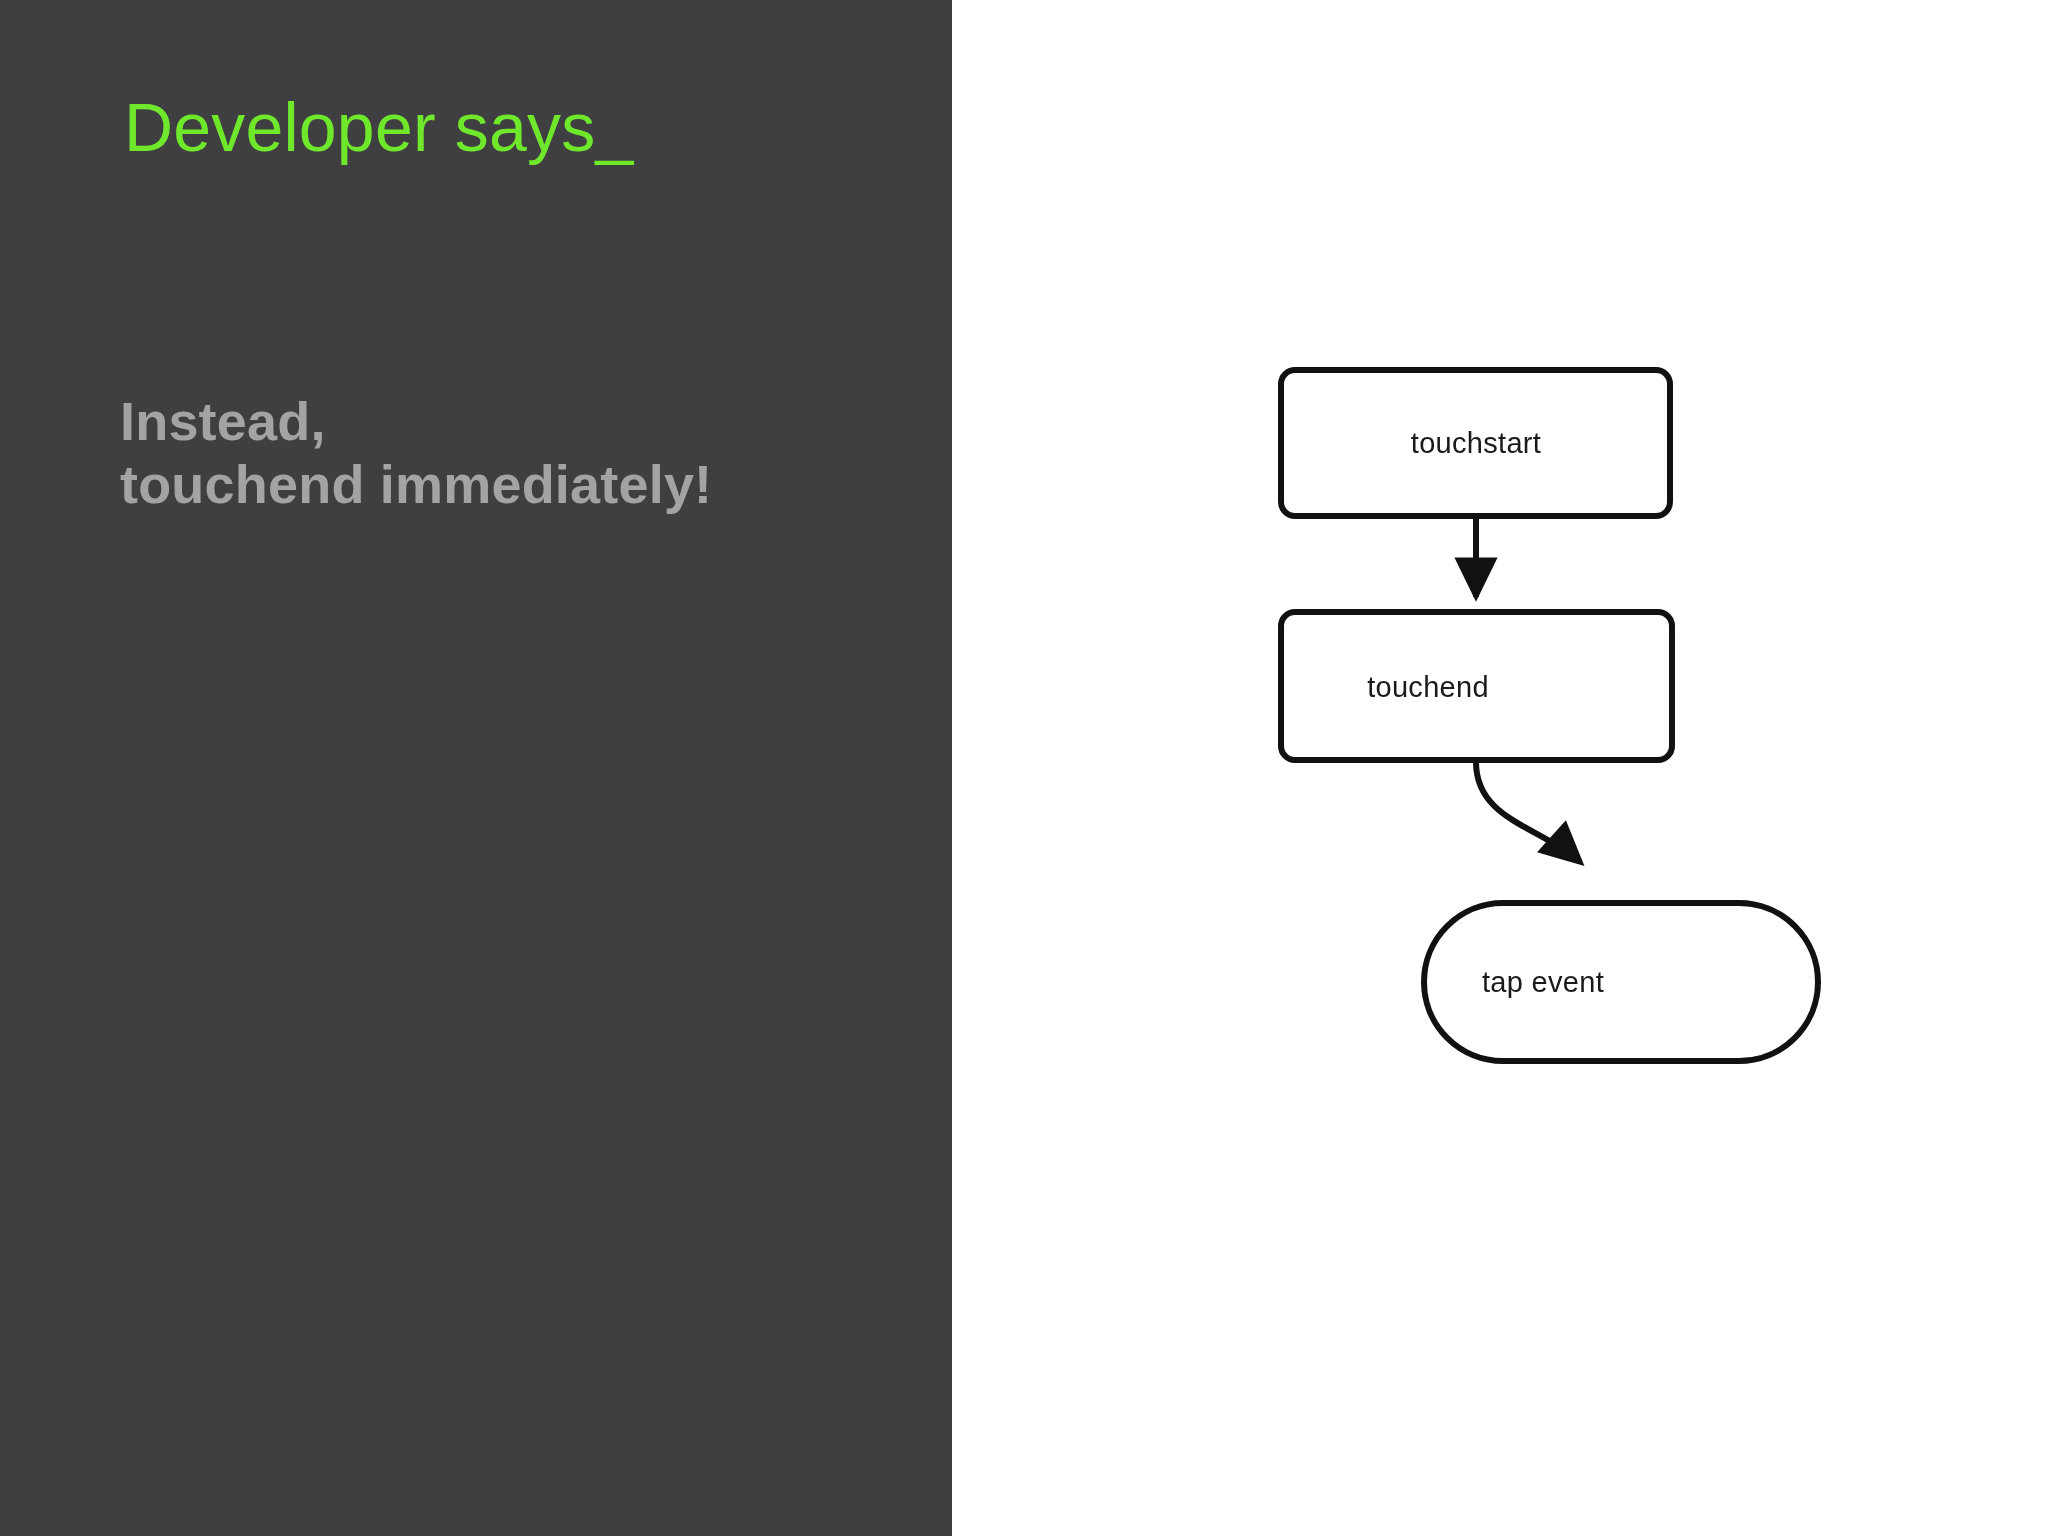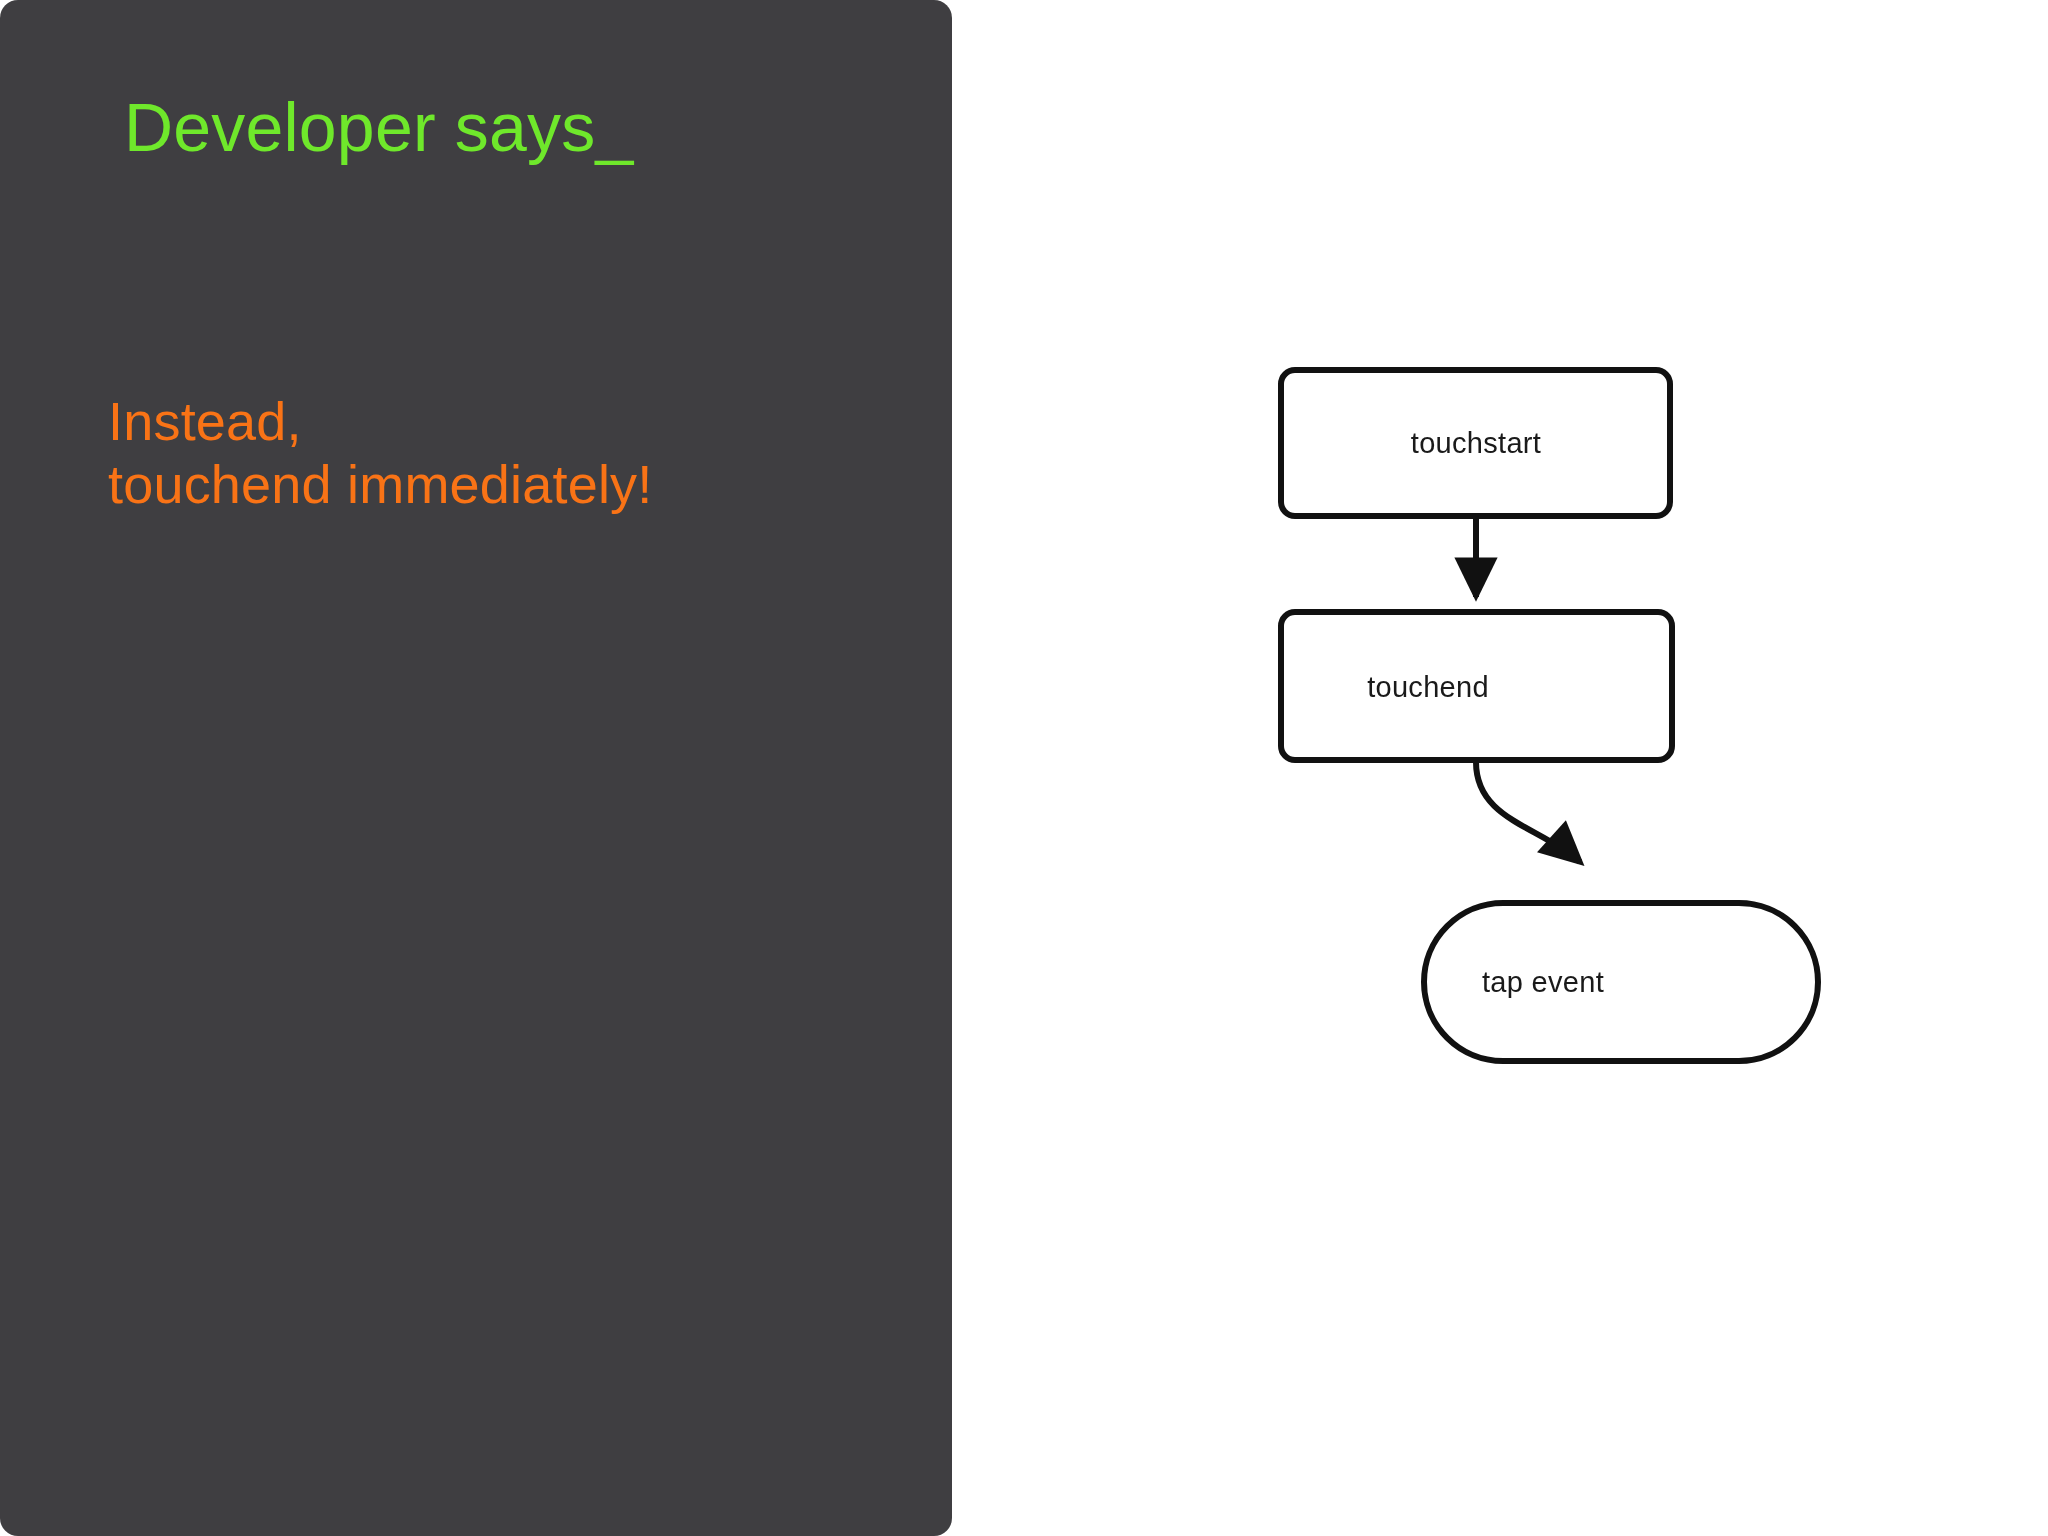--- a/index.html
+++ b/index.html
@@ -23,43 +23,42 @@
   }
 
   
   #left-panel {
     position: absolute;
     left: 0;
     top: 0;
     width: 952px;
     height: 1536px;
     background: #3f3e41;
-    border-radius: 18px;
   }
 
   #slide-title {
     position: absolute;
     left: 124px;
     top: 92px;
     font-size: 68px;
     line-height: 1.05;
     font-weight: 400;
     color: #6fe82b;
     letter-spacing: 0.2px;
     white-space: nowrap;
   }
 
   #body-text {
     position: absolute;
-    left: 108px;
+    left: 120px;
     top: 390px;
     font-size: 54px;
     line-height: 1.16;
-    font-weight: 400;
-    color: #f97316;
+    font-weight: 700;
+    color: #a3a3a3;
     letter-spacing: 0.2px;
   }
   #body-text .line {
     display: block;
     white-space: nowrap;
   }
 
   
   #right-panel {
     position: absolute;

